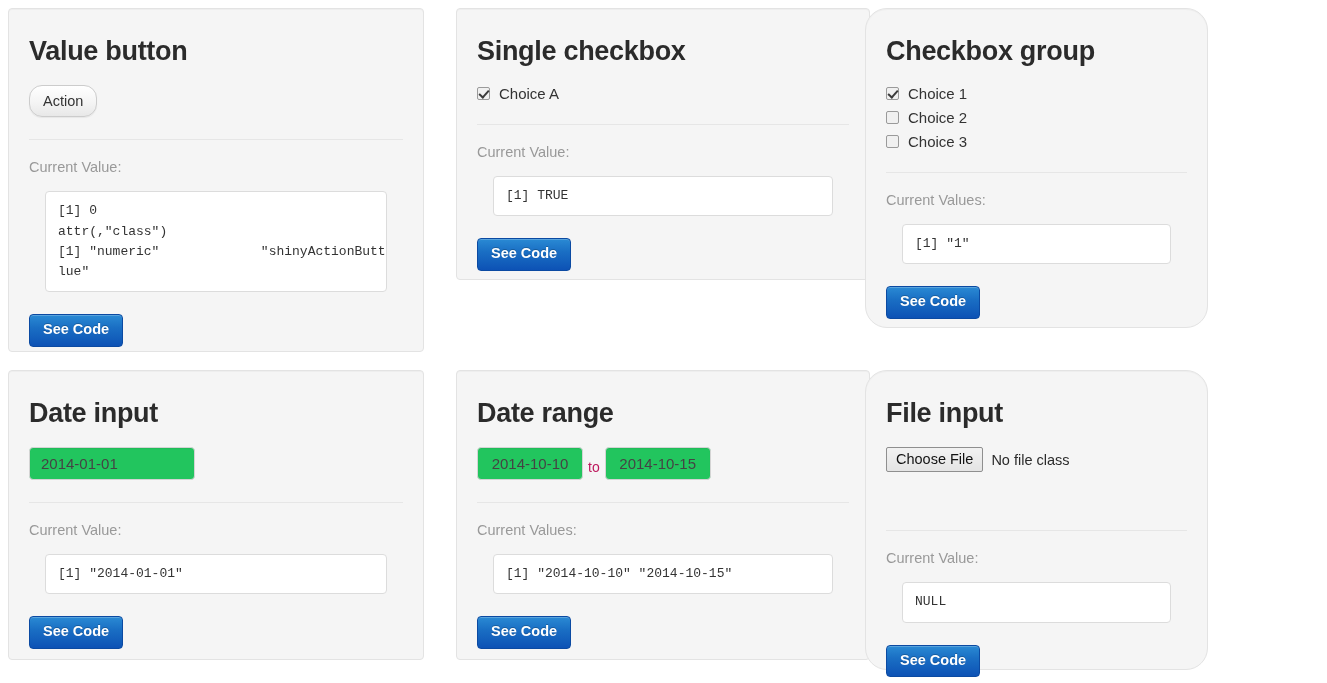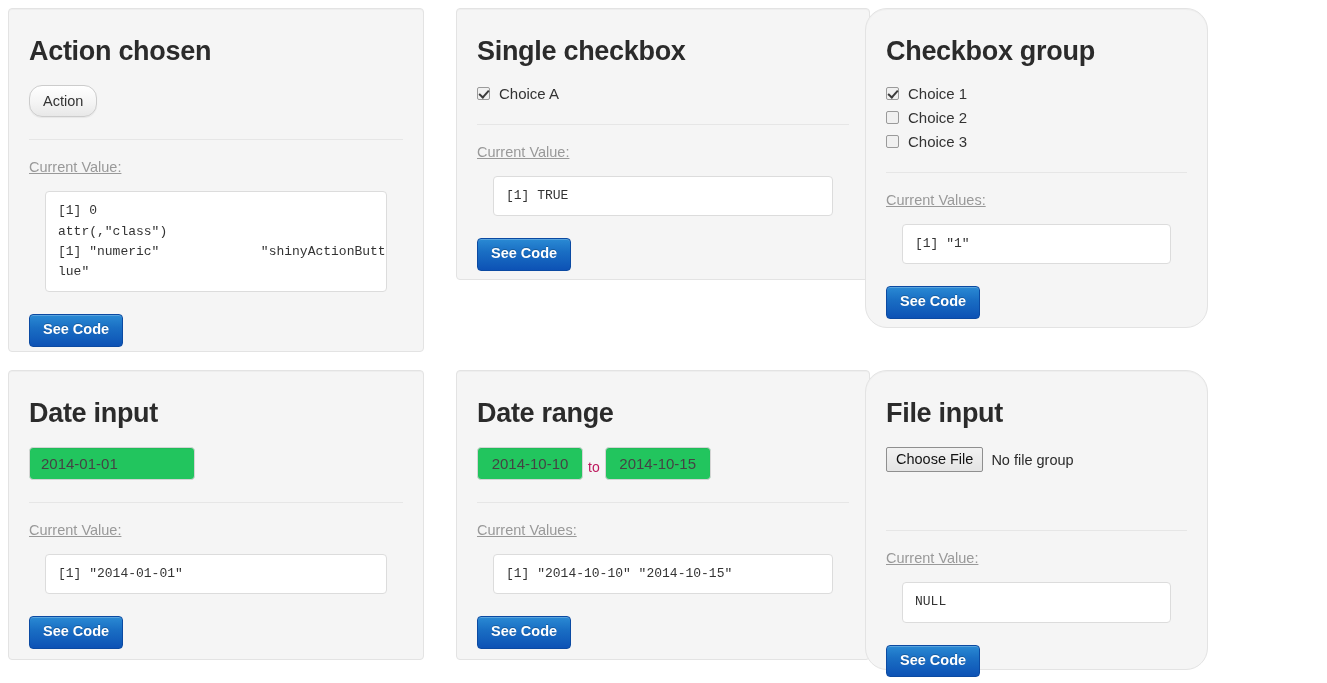--- a/index.html
+++ b/index.html
@@ -58,21 +58,20 @@
   .divider {
     border: 0;
     border-top: 1px solid #e6e6e6;
     margin: 22px 0 0 0;
   }
 
   .current-label {
     color: #999999;
     font-size: 14.5px;
     margin: 19px 0 9px 0;
-    text-decoration: underline;
   }
 
   .verbatim {
     background: #ffffff;
     border: 1px solid #dcdcdc;
     border-radius: 4px;
     padding: 9px 12px;
     font-family: "Liberation Mono", "DejaVu Sans Mono", monospace;
     font-size: 13px;
     line-height: 1.55;
@@ -196,21 +195,21 @@
   }
 
   .spacer-lg { height: 36px; }
 </style>
 </head>
 <body>
 
 <div class="grid">
 
   <div class="panel col1 row1 p1">
-    <div class="panel-title">Action chosen</div>
+    <div class="panel-title">Value button</div>
     <button class="btn-action">Action</button>
     <hr class="divider">
     <div class="current-label">Current Value:</div>
     <pre class="verbatim">[1] 0
 attr(,"class")
 [1] "numeric"             "shinyActionButtonVa
 lue"</pre>
     <button class="btn-see-code">See Code</button>
   </div>
 
@@ -265,21 +264,21 @@
     <hr class="divider">
     <div class="current-label">Current Values:</div>
     <pre class="verbatim">[1] "2014-10-10" "2014-10-15"</pre>
     <button class="btn-see-code">See Code</button>
   </div>
 
   <div class="panel col3 row2 p6">
     <div class="panel-title">File input</div>
     <div class="file-wrap">
       <span class="file-btn">Choose File</span>
-      <span class="file-name">No file group</span>
+      <span class="file-name">No file class</span>
     </div>
     <div class="spacer-lg"></div>
     <hr class="divider">
     <div class="current-label">Current Value:</div>
     <pre class="verbatim">NULL</pre>
     <button class="btn-see-code">See Code</button>
   </div>
 
 </div>
 

